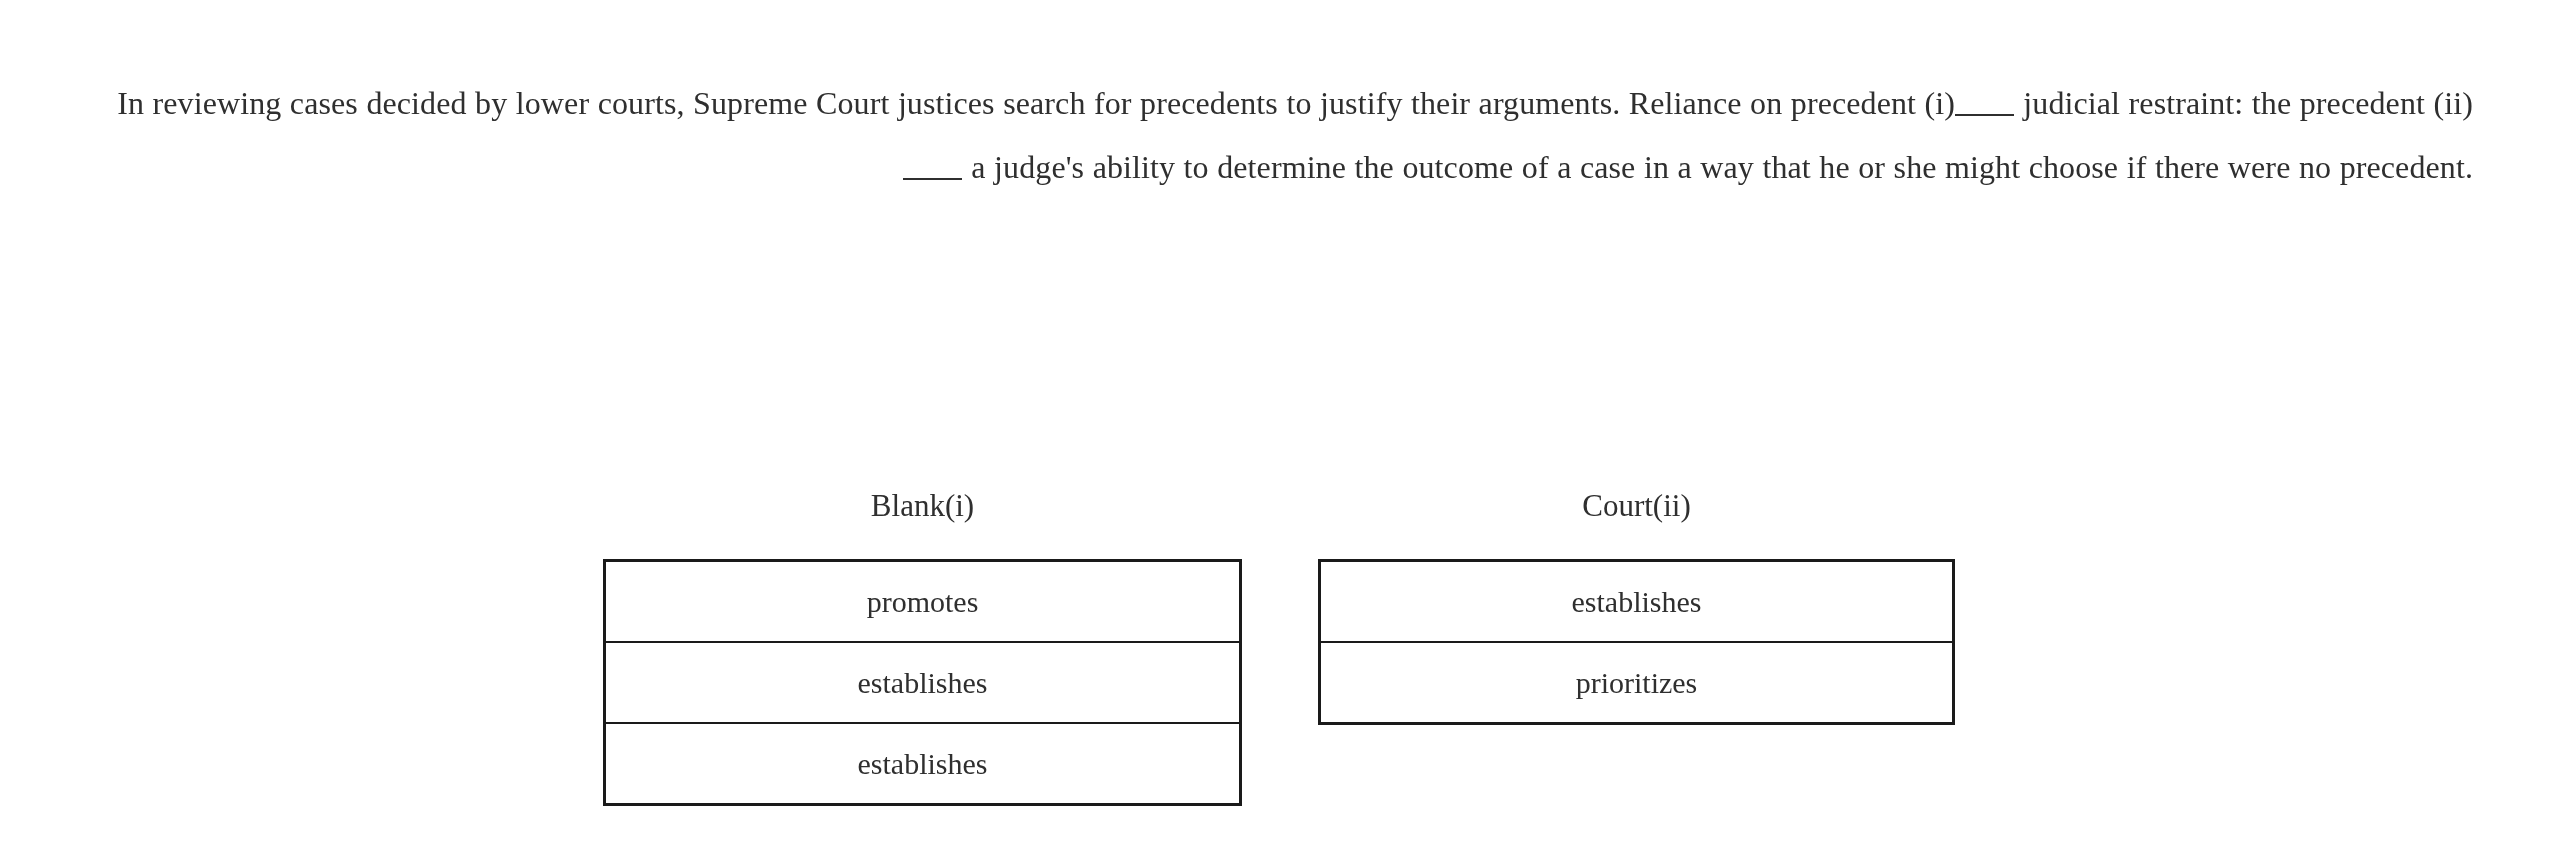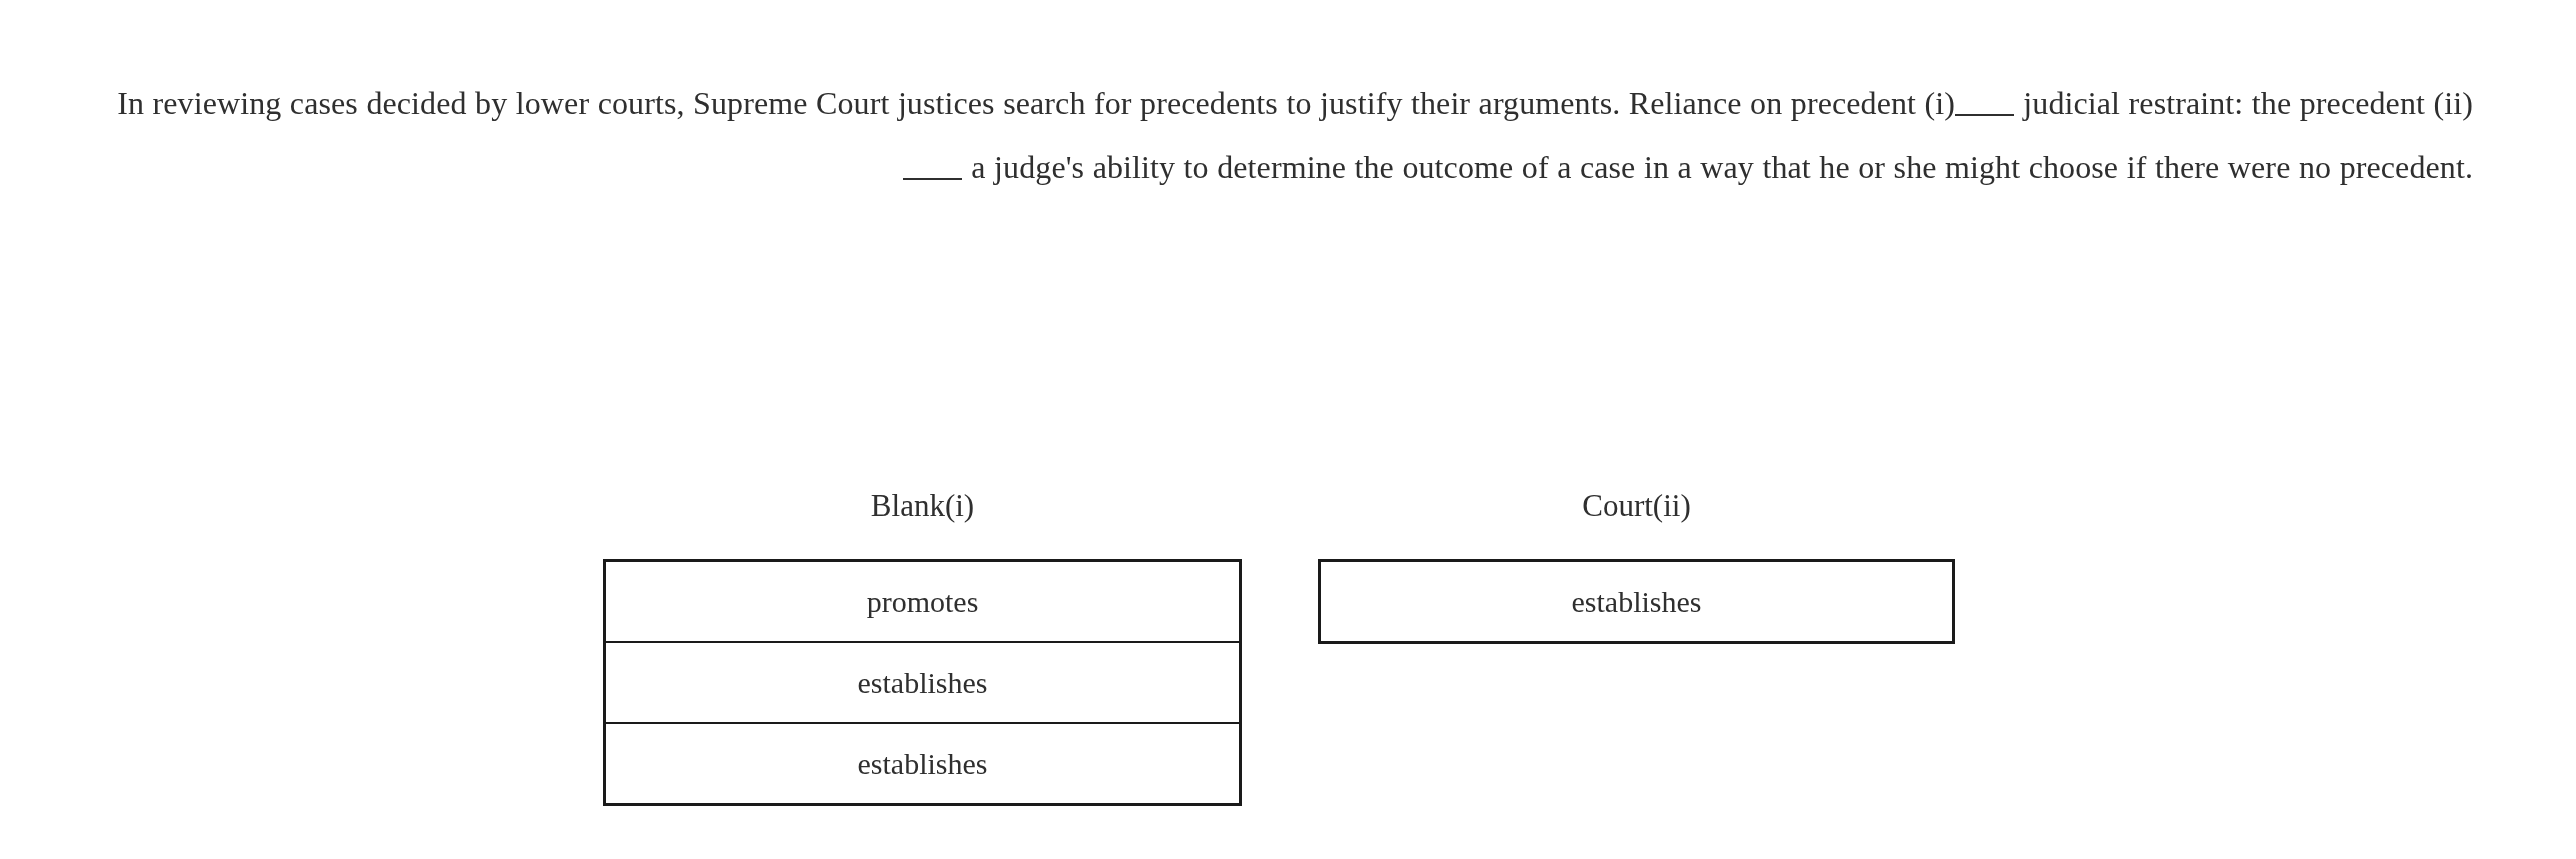--- a/index.html
+++ b/index.html
@@ -121,19 +121,22 @@
       </table>
     </div>
 
     <div class="choice-group g2">
       <div class="blank-heading">Court(ii)</div>
       <table class="choice-table">
         <tbody>
           <tr>
             <td>establishes</td>
           </tr>
+          <tr>
+            <td>prioritizes</td>
+          </tr>
         </tbody>
       </table>
     </div>
 
   </div>
 </div>
 
 
 </body></html>

